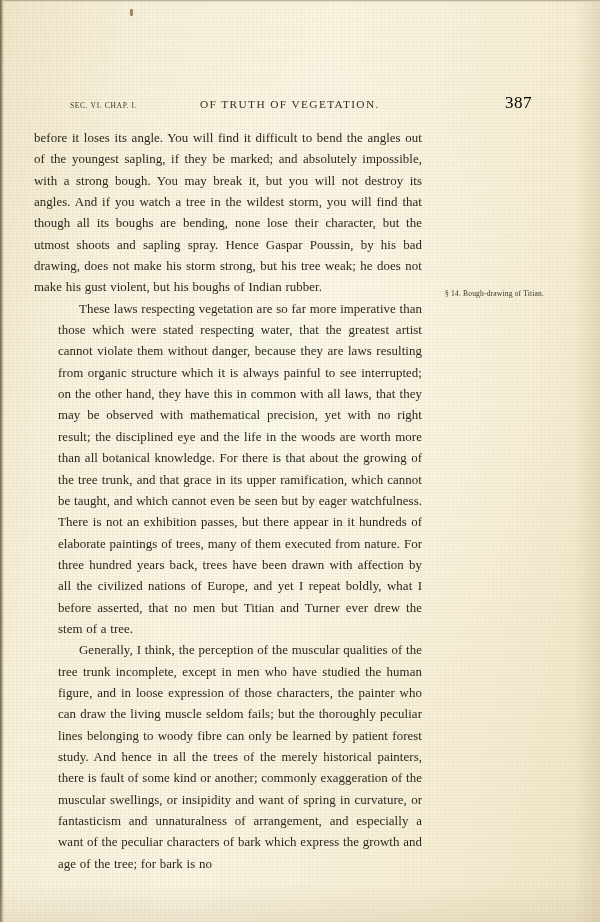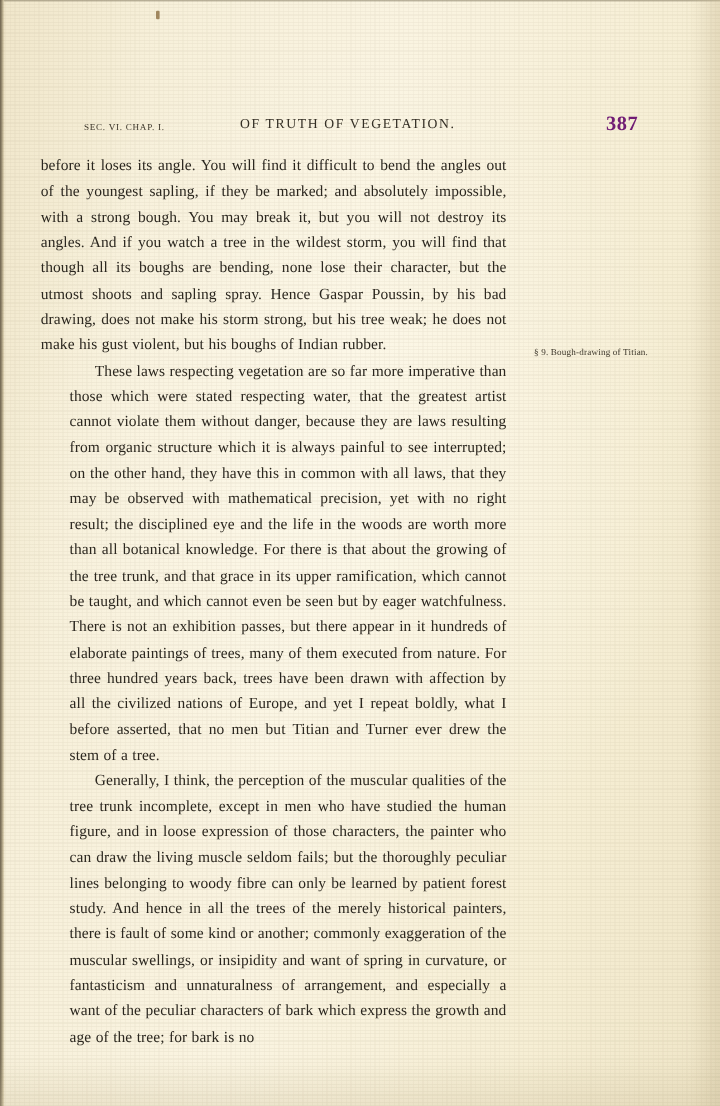--- a/index.html
+++ b/index.html
@@ -96,22 +96,22 @@
     letter-spacing: 1.35px;
     color: #322d24;
     white-space: nowrap;
     padding-left: 32px;
   }
   .rh-page {
     position: absolute;
     right: 6px;
     top: -5px;
     font-size: 17px;
-    font-weight: bold;
-    color: #701a75;
+    font-weight: normal;
+    color: #000000;
     letter-spacing: 0.5px;
   }
 
   
   .body-col {
     position: absolute;
     left: 34px;
     top: 128px;
     width: 388px;
   }
@@ -175,18 +175,18 @@
       <span class="rh-title">OF TRUTH OF VEGETATION.</span>
       <span class="rh-page">387</span>
     </div>
 
     <div class="body-col">
       <p class="para">before it loses its angle. You will find it difficult to bend the angles out of the youngest sapling, if they be marked; and absolutely impossible, with a strong bough. You may break it, but you will not destroy its angles. And if you watch a tree in the wildest storm, you will find that though all its boughs are bending, none lose their character, but the utmost shoots and sapling spray. Hence Gaspar Poussin, by his bad drawing, does not make his storm strong, but his tree weak; he does not make his gust violent, but his boughs of Indian rubber.</p>
       <p class="para indent">These laws respecting vegetation are so far more imperative than those which were stated respecting water, that the greatest artist cannot violate them without danger, because they are laws resulting from organic structure which it is always painful to see interrupted; on the other hand, they have this in common with all laws, that they may be observed with mathematical precision, yet with no right result; the disciplined eye and the life in the woods are worth more than all botanical knowledge. For there is that about the growing of the tree trunk, and that grace in its upper ramification, which cannot be taught, and which cannot even be seen but by eager watchfulness. There is not an exhibition passes, but there appear in it hundreds of elaborate paintings of trees, many of them executed from nature. For three hundred years back, trees have been drawn with affection by all the civilized nations of Europe, and yet I repeat boldly, what I before asserted, that no men but Titian and Turner ever drew the stem of a tree.</p>
       <p class="para indent">Generally, I think, the perception of the muscular qualities of the tree trunk incomplete, except in men who have studied the human figure, and in loose expression of those characters, the painter who can draw the living muscle seldom fails; but the thoroughly peculiar lines belonging to woody fibre can only be learned by patient forest study. And hence in all the trees of the merely historical painters, there is fault of some kind or another; commonly exaggeration of the muscular swellings, or insipidity and want of spring in curvature, or fantasticism and unnaturalness of arrangement, and especially a want of the peculiar characters of bark which express the growth and age of the tree; for bark is no</p>
     </div>
 
-    <div class="margin-note">§ 9. Bough-drawing of Titian.</div>
+    <div class="margin-note">§ 14. Bough-drawing of Titian.</div>
 
   </div>
 
   <div class="grain"></div>
 </div>
 
 </body></html>

